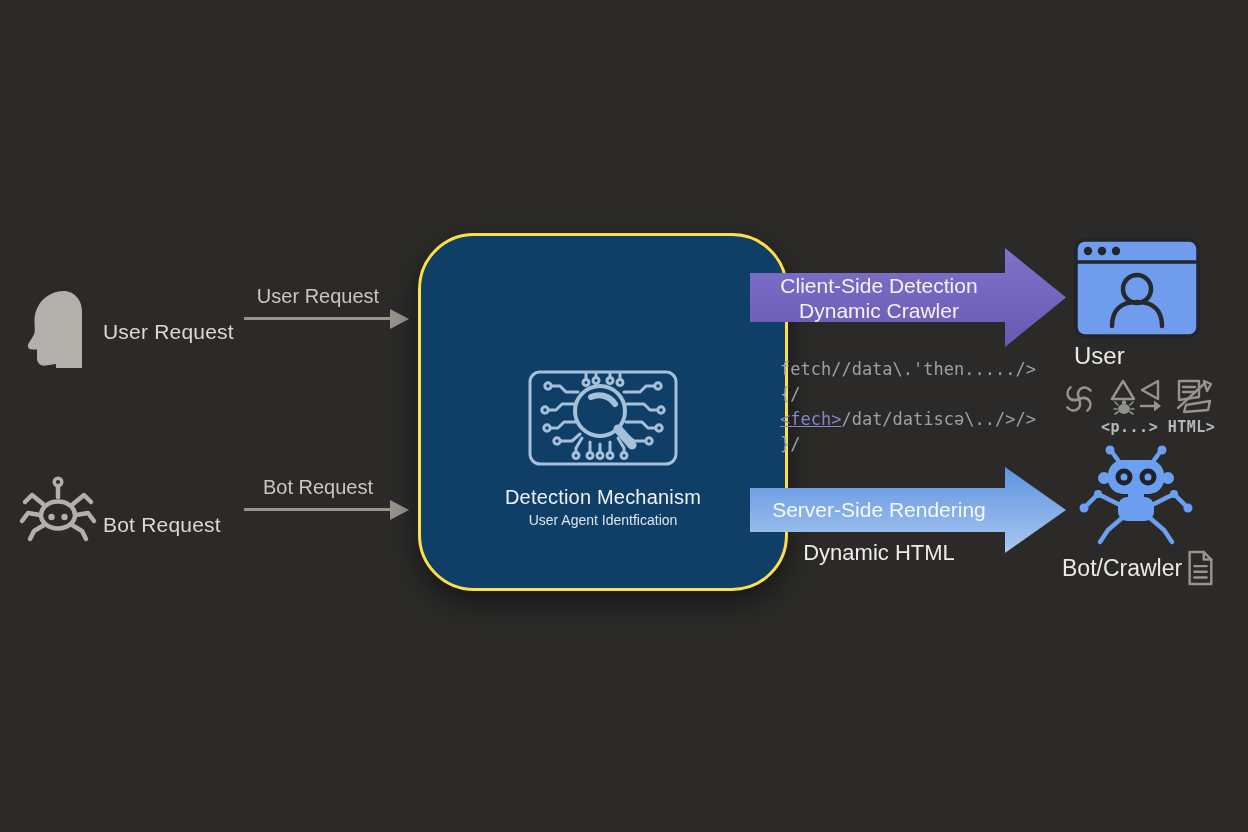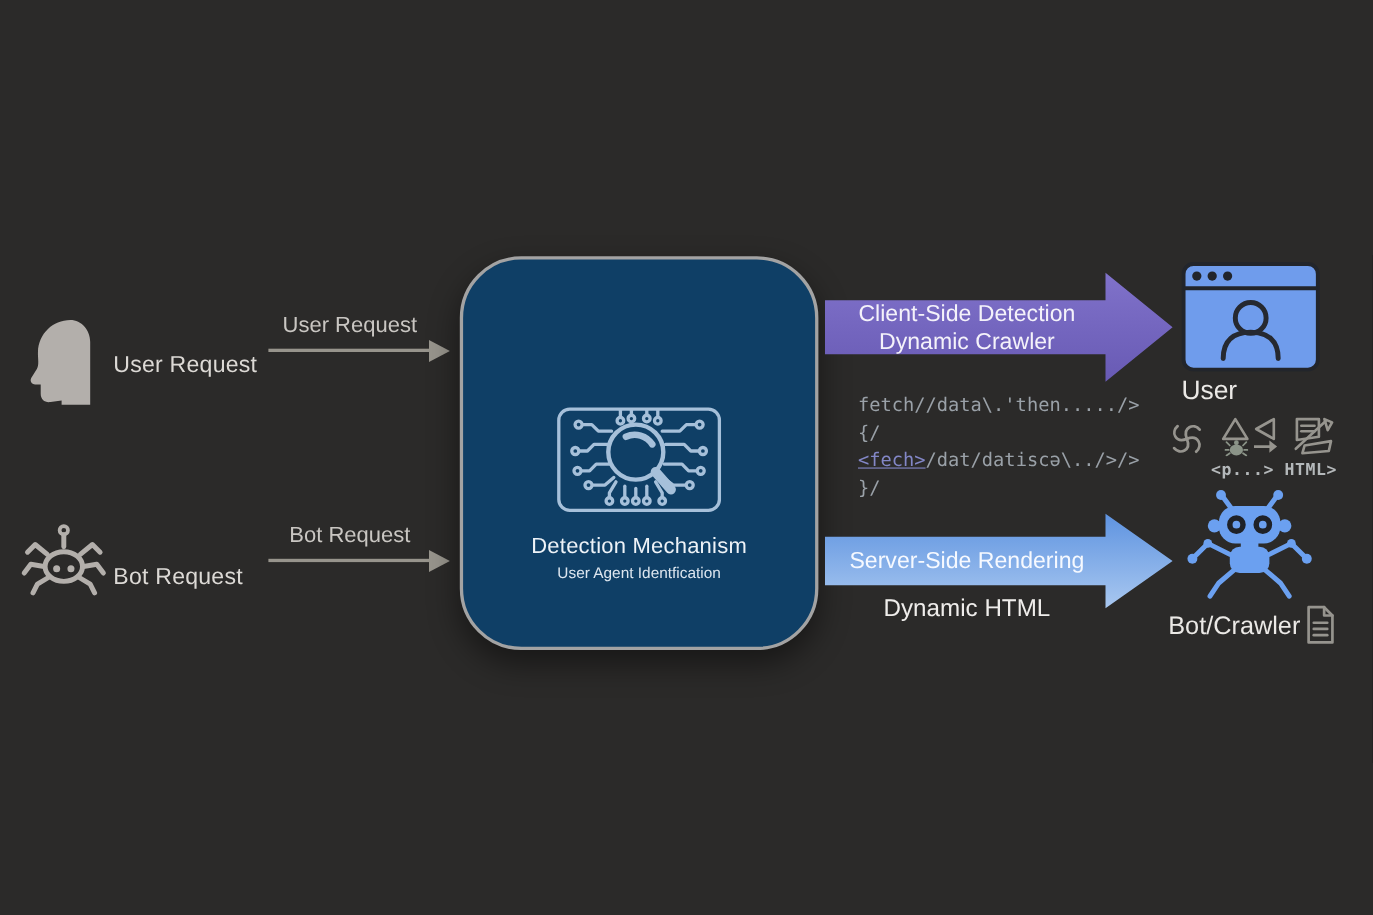--- a/index.html
+++ b/index.html
@@ -22,22 +22,22 @@
   .g-head{width:0;height:0;border-left:19px solid #97948c;border-top:10px solid transparent;border-bottom:10px solid transparent;}
   #arrow1-line{left:244px;top:317px;width:147px;}
   #arrow1-head{left:390px;top:309px;}
   #arrow1-label{left:240px;top:285px;width:156px;text-align:center;font-size:20px;color:#c9c6c2;}
   #arrow2-line{left:244px;top:508px;width:147px;}
   #arrow2-head{left:390px;top:500px;}
   #arrow2-label{left:240px;top:476px;width:156px;text-align:center;font-size:20px;color:#c9c6c2;}
 
   
   #detect-box{
-    left:418px;top:233px;width:326px;height:358px;
-    background:#0f3f66;border:3px solid #a3a3a3;border-radius:56px;
+    left:418px;top:233px;width:370px;height:358px;
+    background:#0f3f66;border:3px solid #fde047;border-radius:56px;
     box-sizing:border-box;box-shadow:0 12px 28px rgba(0,0,0,.45);
     display:flex;flex-direction:column;align-items:center;
   }
   #detect-icon{margin-top:130px;}
   #detect-title{margin-top:16px;font-size:20px;color:#eef3f8;letter-spacing:.2px;}
   #detect-sub{margin-top:3px;font-size:14px;color:#dde6ef;}
 
   
   #csr-arrow{left:750px;top:246px;width:318px;height:103px;}
   #csr-text{left:752px;top:270px;width:254px;height:56px;display:flex;flex-direction:column;justify-content:center;text-align:center;color:#f4f2fa;font-size:21px;line-height:25px;}

